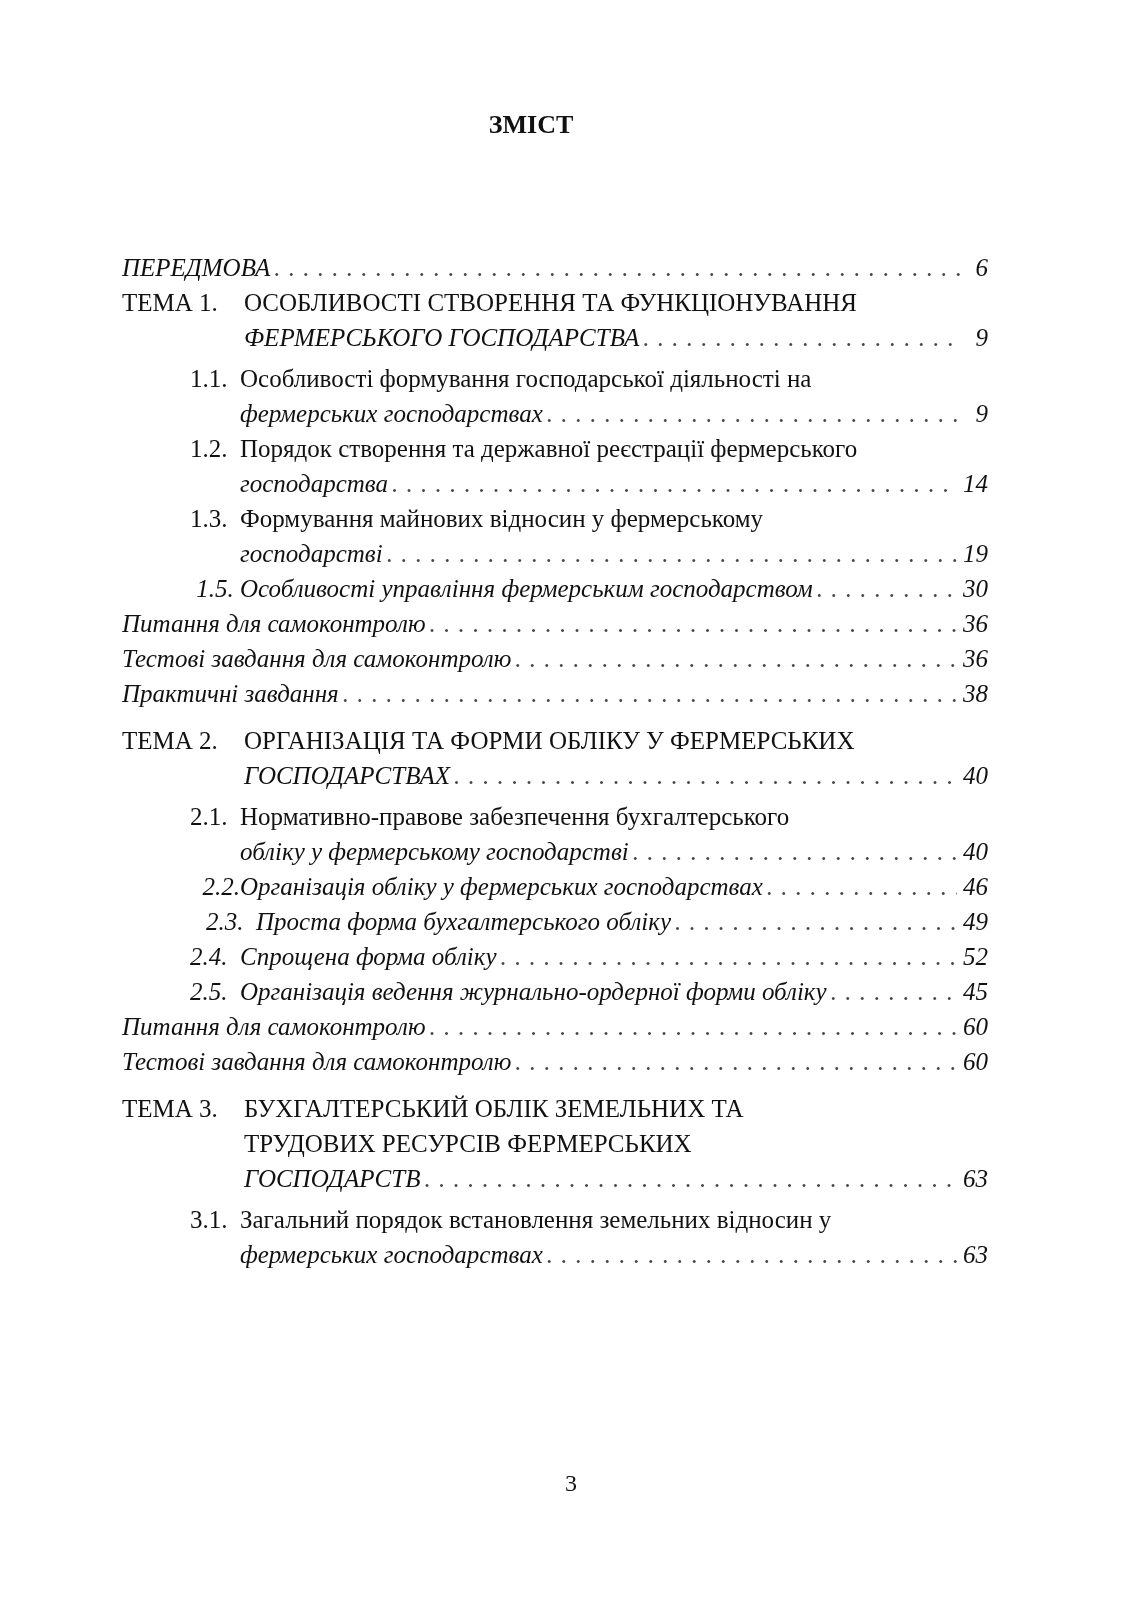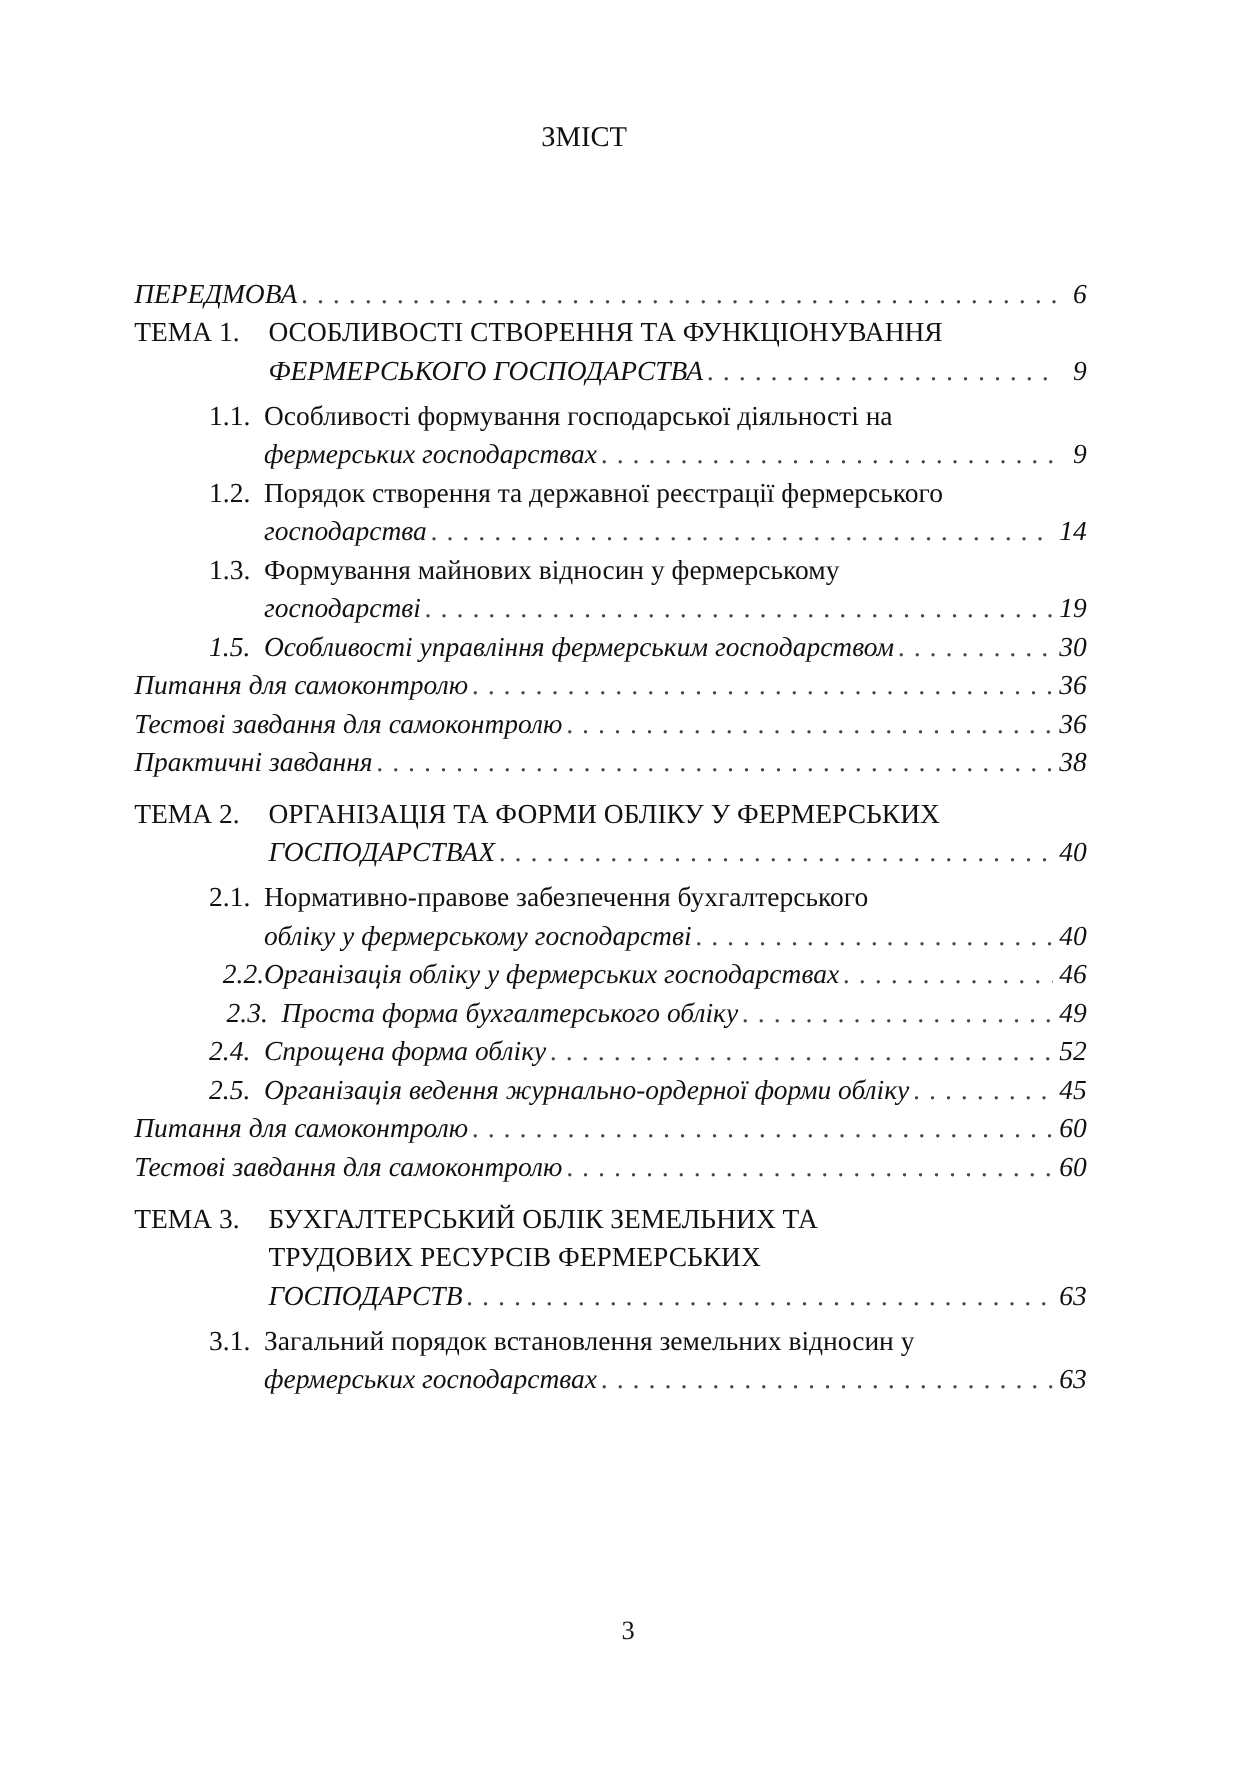--- a/index.html
+++ b/index.html
@@ -1,17 +1,17 @@
 <!DOCTYPE html>
 <html><head>
 <meta charset="utf-8">
 <style>
   html, body { margin:0; padding:0; background:#fff; }
   body { width:1142px; height:1615px; position:relative; font-family:"Liberation Serif", serif; color:#111; overflow:hidden; }
-  .title { position:absolute; top:110px; left:0; width:1062px; text-align:center; font-weight:normal; font-size:26px; }
+  .title { position:absolute; top:110px; left:0; width:1062px; text-align:center; font-weight:bold; font-size:26px; }
   .toc { position:absolute; left:122px; width:866px; top:250px; font-size:25px; }
   .line { display:flex; align-items:baseline; height:35px; line-height:35px; white-space:nowrap;font-style:italic; }
   .line .txt { flex:0 0 auto; }
   .line .dots { flex:1 1 auto; overflow:hidden; margin:0 6px 0 4px; color:#444; letter-spacing:6px; }
   .line .dots::before { content:". . . . . . . . . . . . . . . . . . . . . . . . . . . . . . . . . . . . . . . . . . . . . . . . . . . . . . . . . . . . . . . . . . . . . . . . . . . . . . . . . . . . . . . . . . . . . . . . . . . . . . . . . . . . . . . . . . . . . . . . . . . . . . . . . . . . . . . . . . . . . . . . . . . . ."; letter-spacing:0; word-spacing:2px; }
   .line .pg { flex:0 0 auto; text-align:right; min-width:20px; }
   .topic .head { display:flex; height:35px; line-height:35px; }
   .topic .label { width:122px; flex:0 0 122px; }
   .topic .first { white-space:nowrap; }
   .topic .cont { padding-left:122px; }
@@ -77,21 +77,21 @@
         <span>Формування майнових відносин у фермерському</span>
       </div>
     <div class="line cont">
         <span class="txt">господарстві</span>
         <span class="dots"></span>
         <span class="pg">19</span>
       </div>
   </div>
   <div class="sub">
     <div class="line">
-        <span class="num" style="width:50px;flex:0 0 50px;">1.5.</span>
+        <span class="num" style="width:50px;flex:0 0 50px;text-align:center;">1.5.</span>
         <span class="txt">Особливості управління фермерським господарством</span>
         <span class="dots"></span>
         <span class="pg">30</span>
       </div>
   </div>
 
   <div class="line">
       <span class="txt">Питання для самоконтролю</span>
       <span class="dots"></span>
       <span class="pg">36</span>

